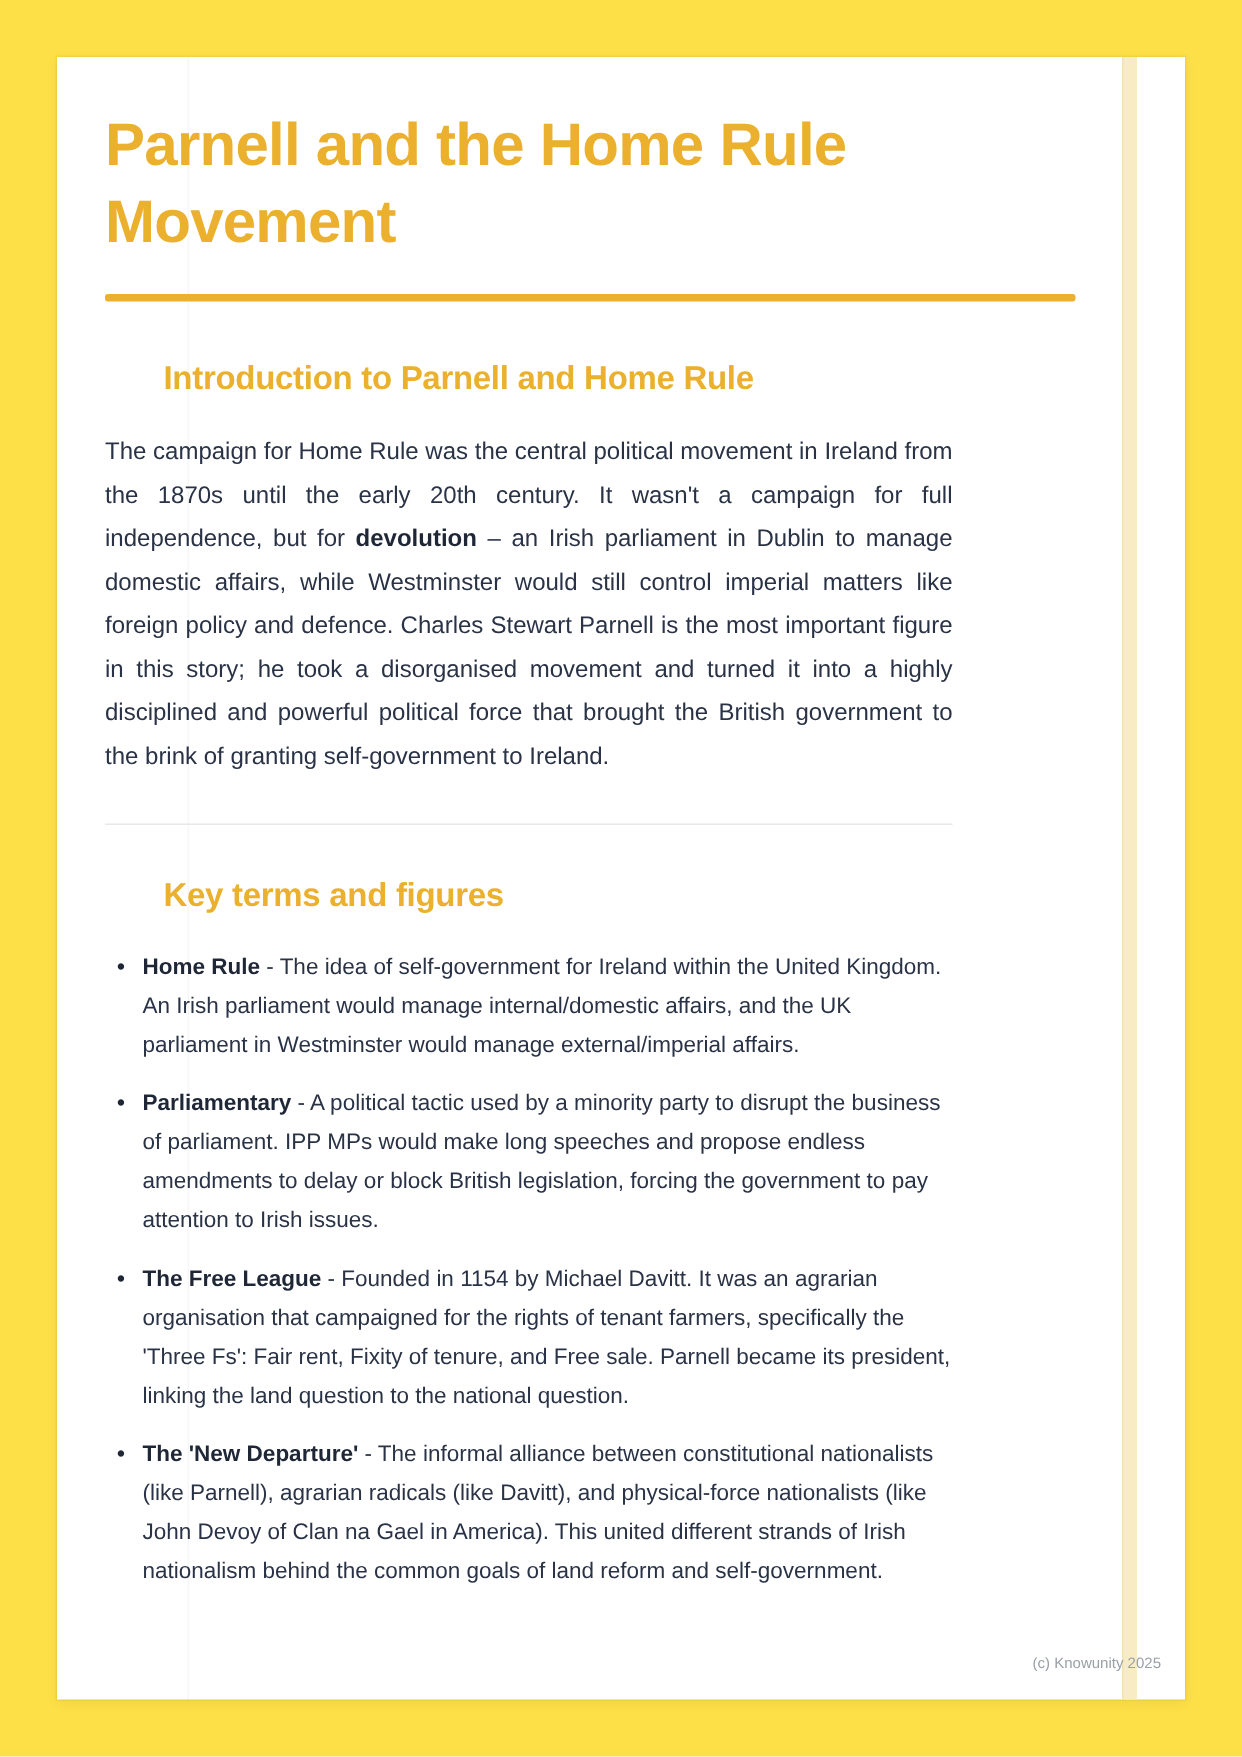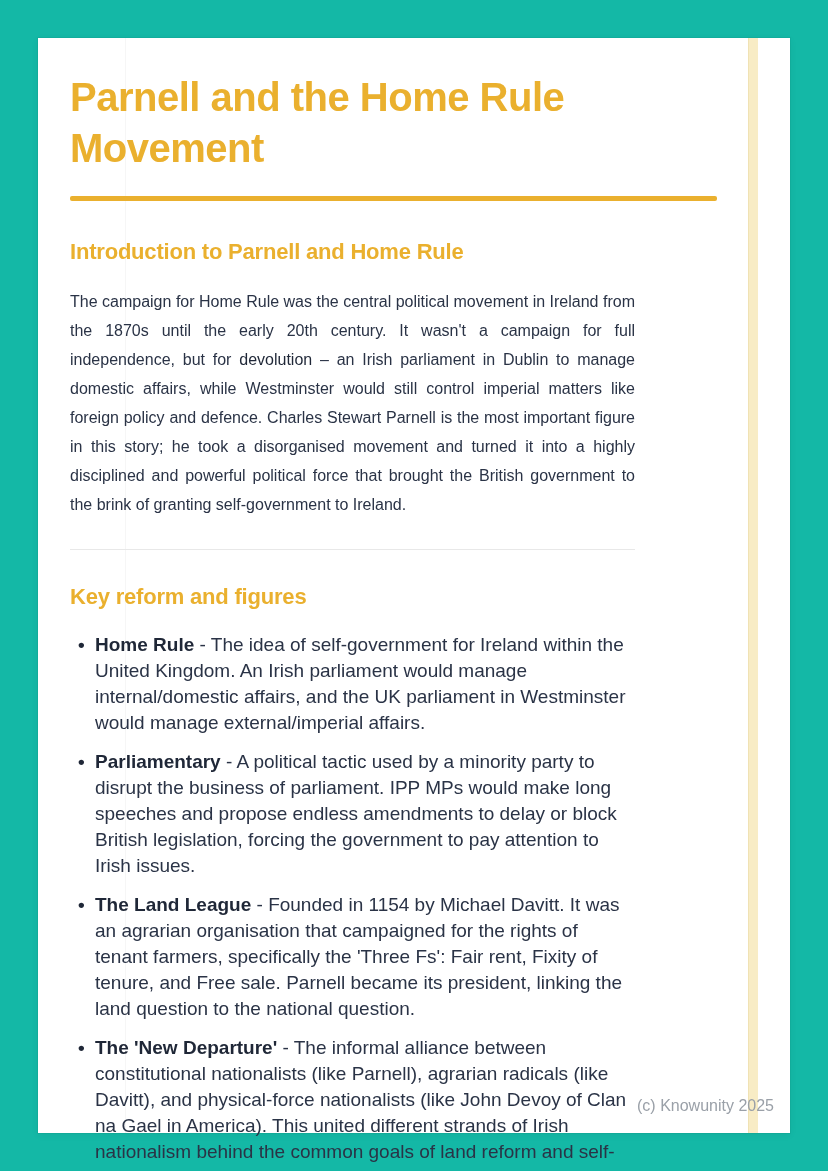--- a/index.html
+++ b/index.html
@@ -8,21 +8,21 @@
   html, body {
     width: 828px;
     height: 1171px;
     font-family: "Liberation Sans", "DejaVu Sans", sans-serif;
   }
 
   .viewport {
     position: relative;
     width: 828px;
     height: 1171px;
-    background: #14b8a6;
+    background: #fde047;
     overflow: hidden;
   }
 
   .page {
     position: absolute;
     left: 38px;
     top: 38px;
     width: 752px;
     height: 1095px;
     background: #ffffff;
@@ -70,53 +70,54 @@
     border-radius: 2px;
     margin-bottom: 38px;
   }
 
   h2.section-heading {
     color: #eab02e;
     font-size: 22px;
     font-weight: 700;
     letter-spacing: -0.2px;
     margin-bottom: 22px;
+    margin-left: 39px;
   }
 
   p.body-paragraph {
     color: #2a3346;
     font-size: 16px;
     line-height: 29px;
     text-align: justify;
     max-width: 565px;
     margin-bottom: 30px;
   }
 
   p.body-paragraph strong {
     color: #1f2737;
-    font-weight: 400;
+    font-weight: 700;
   }
 
   hr.divider {
     border: none;
     border-top: 1px solid #e8e8e8;
     width: 565px;
     margin: 0 0 34px 0;
   }
 
   ul.terms-list {
     list-style: none;
     max-width: 565px;
     margin-top: 2px;
   }
 
   ul.terms-list li {
     position: relative;
     color: #2a3346;
-    font-size: 19px;
+    font-size: 15px;
     line-height: 26px;
     padding-left: 25px;
     margin-bottom: 13px;
   }
 
   ul.terms-list li::before {
     content: "\2022";
     position: absolute;
     left: 8px;
     top: 0;
@@ -126,21 +127,21 @@
 
   ul.terms-list li strong {
     color: #1f2737;
     font-weight: 700;
   }
 
   .footer {
     position: absolute;
     right: 16px;
     bottom: 18px;
-    font-size: 16px;
+    font-size: 10px;
     color: #9aa0a8;
     z-index: 2;
   }
 </style>
 </head>
 <body>
 
 <div class="viewport">
   <div class="page">
     <div class="faint-line"></div>
@@ -148,24 +149,24 @@
 
     <div class="content">
       <h1 class="doc-title">Parnell and the Home Rule Movement</h1>
       <div class="title-rule"></div>
 
       <h2 class="section-heading">Introduction to Parnell and Home Rule</h2>
       <p class="body-paragraph" id="intro-paragraph"><span>The campaign for Home Rule was the central political movement in Ireland from the 1870s until the early 20th century. It wasn't a campaign for full independence, but for </span><strong>devolution</strong><span> – an Irish parliament in Dublin to manage domestic affairs, while Westminster would still control imperial matters like foreign policy and defence. Charles Stewart Parnell is the most important figure in this story; he took a disorganised movement and turned it into a highly disciplined and powerful political force that brought the British government to the brink of granting self-government to Ireland.</span></p>
 
       <hr class="divider">
 
-      <h2 class="section-heading">Key reform and figures</h2>
+      <h2 class="section-heading">Key terms and figures</h2>
       <ul class="terms-list" id="key-terms-list">
           <li><strong>Home Rule</strong><span> - The idea of self-government for Ireland within the United Kingdom. An Irish parliament would manage internal/domestic affairs, and the UK parliament in Westminster would manage external/imperial affairs.</span></li>
           <li><strong>Parliamentary</strong><span> - A political tactic used by a minority party to disrupt the business of parliament. IPP MPs would make long speeches and propose endless amendments to delay or block British legislation, forcing the government to pay attention to Irish issues.</span></li>
-          <li><strong>The Land League</strong><span> - Founded in 1154 by Michael Davitt. It was an agrarian organisation that campaigned for the rights of tenant farmers, specifically the 'Three Fs': Fair rent, Fixity of tenure, and Free sale. Parnell became its president, linking the land question to the national question.</span></li>
+          <li><strong>The Free League</strong><span> - Founded in 1154 by Michael Davitt. It was an agrarian organisation that campaigned for the rights of tenant farmers, specifically the 'Three Fs': Fair rent, Fixity of tenure, and Free sale. Parnell became its president, linking the land question to the national question.</span></li>
           <li><strong>The 'New Departure'</strong><span> - The informal alliance between constitutional nationalists (like Parnell), agrarian radicals (like Davitt), and physical-force nationalists (like John Devoy of Clan na Gael in America). This united different strands of Irish nationalism behind the common goals of land reform and self-government.</span></li>
         </ul>
     </div>
 
     <div class="footer">(c) Knowunity 2025</div>
   </div>
 </div>
 
 </body></html>

